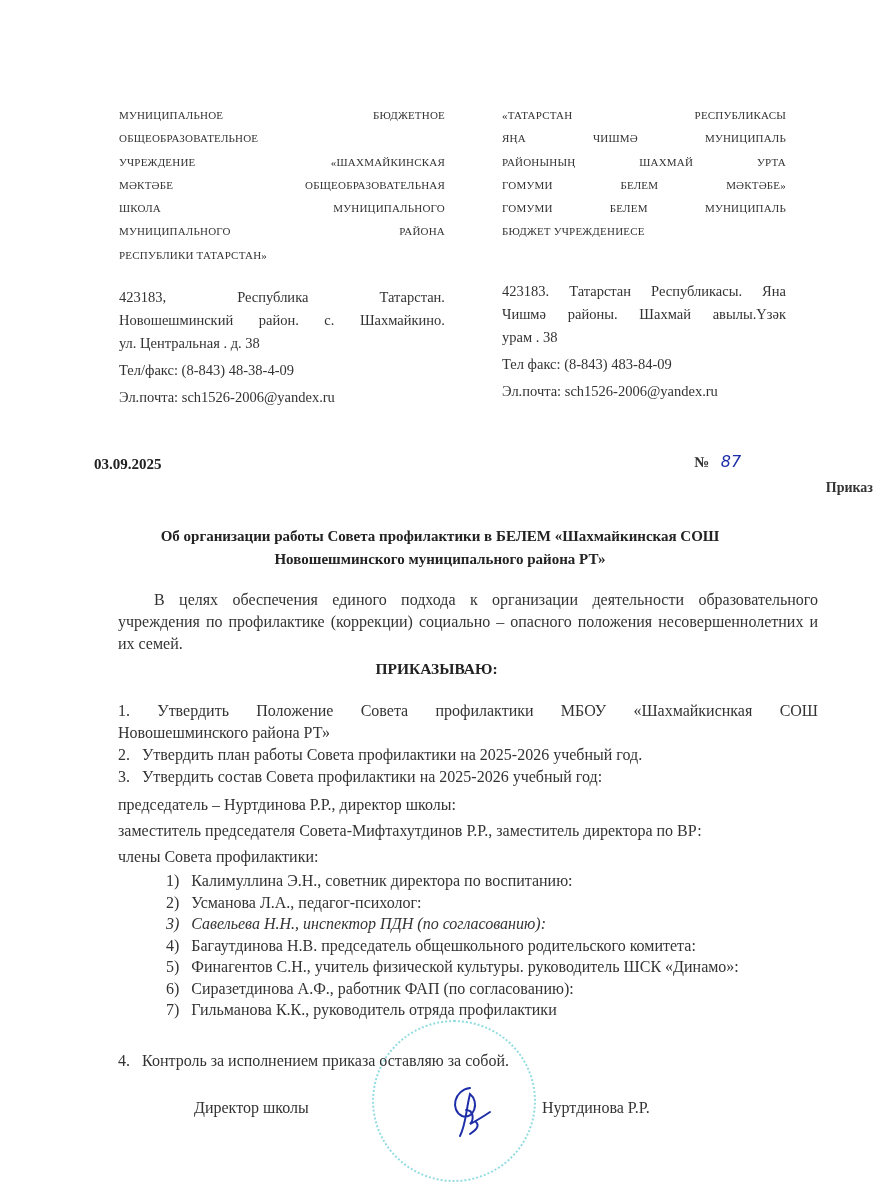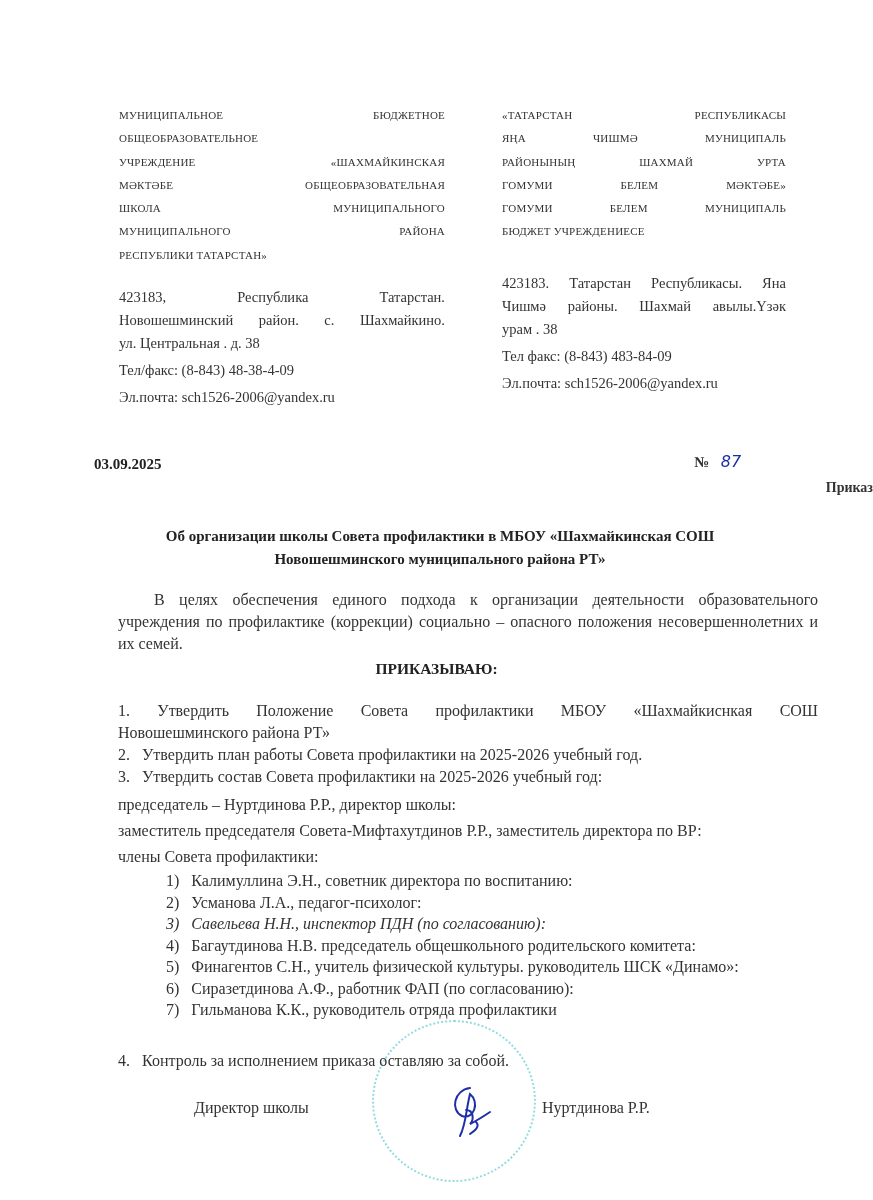--- a/index.html
+++ b/index.html
@@ -44,38 +44,38 @@
 </div>
 
 <div class="abs addr" style="left:119px; top:286px; width:326px;">
   <span class="addr-line">423183, Республика Татарстан.</span>
   <span class="addr-line">Новошешминский район. с. Шахмайкино.</span>
   <span class="addr-line l">ул. Центральная . д. 38</span>
   <span class="addr-line l gap">Тел/факс: (8-843) 48-38-4-09</span>
   <span class="addr-line l gap">Эл.почта: sch1526-2006@yandex.ru</span>
 </div>
 
-<div class="abs addr" style="left:502px; top:272px; width:284px;">
+<div class="abs addr" style="left:502px; top:280px; width:284px;">
   <span class="addr-line">423183. Татарстан Республикасы. Яна</span>
   <span class="addr-line">Чишмә районы. Шахмай авылы.Үзәк</span>
   <span class="addr-line l">урам . 38</span>
   <span class="addr-line l gap">Тел факс: (8-843) 483-84-09</span>
   <span class="addr-line l gap">Эл.почта: sch1526-2006@yandex.ru</span>
 </div>
 
 <div class="abs bold" style="left:94px; top:456px; font-size:15px; color:#222;">03.09.2025</div>
 <div class="abs" style="left:694px; top:452px; font-size:15px;">
   <span style="font-weight:bold; color:#333;">№</span>
   <span class="sig-blue" style="margin-left:8px; font-size:16px; font-style:italic; font-family:'DejaVu Sans', sans-serif;">87</span>
 </div>
 
 <div class="abs" style="left:0; width:873px; top:480px; text-align:right; font-size:14px; font-weight:bold; color:#333;">Приказ</div>
 
 <div class="abs title" style="left:100px; width:680px; top:525px;">
-  <div>Об организации школы Совета профилактики в МБОУ «Шахмайкинская СОШ</div>
+  <div>Об организации работы Совета профилактики в БЕЛЕМ «Шахмайкинская СОШ</div>
   <div>Новошешминского муниципального района РТ»</div>
 </div>
 
 <div class="abs body-text justified" style="left:118px; width:700px; top:589px; text-indent:36px;">В целях обеспечения единого подхода к организации деятельности образовательного учреждения по профилактике (коррекции) социально – опасного положения несовершеннолетних и их семей.</div>
 
 <div class="abs" style="left:0; width:873px; top:660px; text-align:center; font-size:15.5px; font-weight:bold; color:#222;">ПРИКАЗЫВАЮ:</div>
 
 <div class="abs body-text" style="left:118px; width:700px; top:700px;">
   <span class="lst-line" style="text-align:justify; text-align-last:justify;">1. Утвердить Положение Совета профилактики МБОУ «Шахмайкиснкая СОШ</span>
   <span class="lst-line">Новошешминского района РТ»</span>

